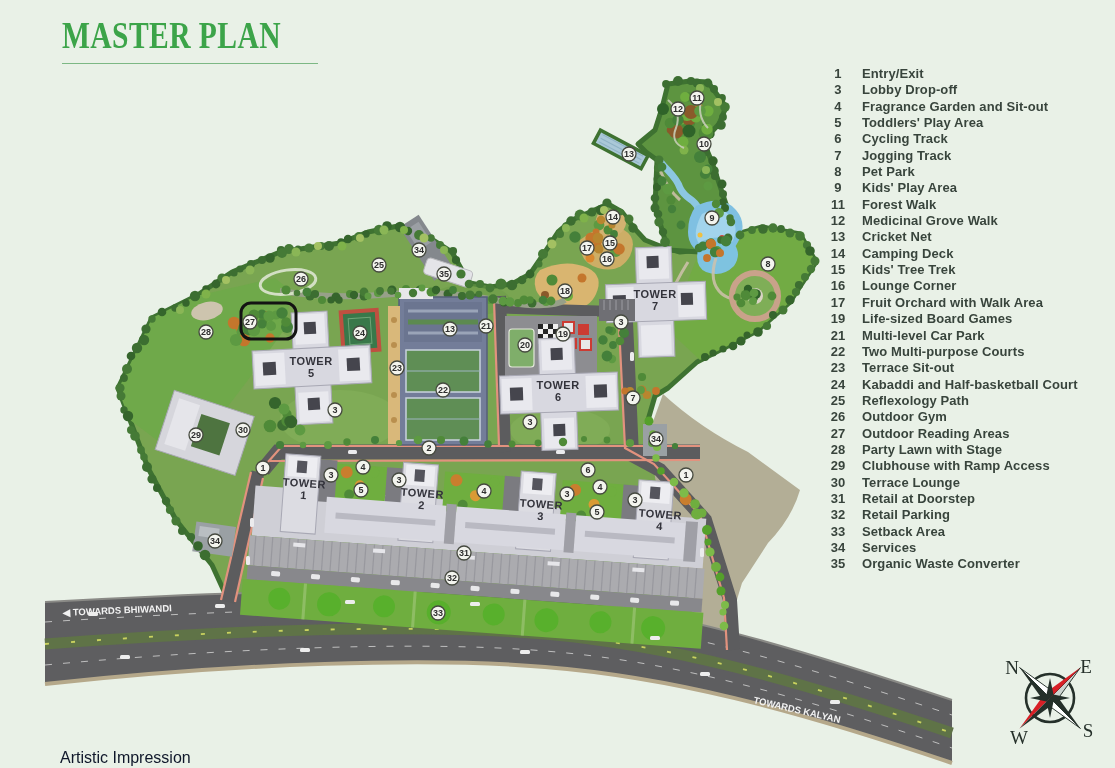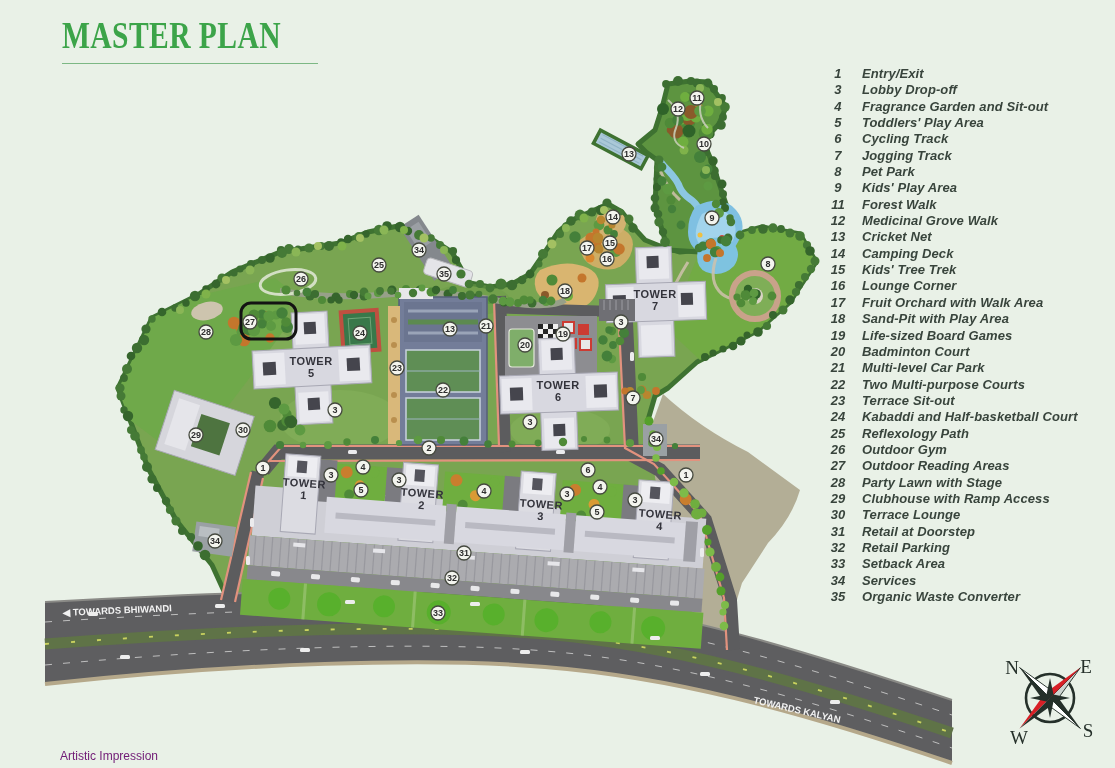--- a/index.html
+++ b/index.html
@@ -1,23 +1,23 @@
 <!DOCTYPE html>
 <html><head>
 <meta charset="utf-8">
 <style>
   html,body{margin:0;padding:0;}
   body{width:1115px;height:768px;overflow:hidden;background:#e9f1e7;font-family:"Liberation Sans",sans-serif;position:relative;}
   .title{position:absolute;left:62px;top:14px;font-family:"Liberation Serif",serif;font-weight:bold;font-size:37px;letter-spacing:0.5px;color:#3ca449;transform:scaleX(0.80);transform-origin:left top;}
   .titleline{position:absolute;left:62px;top:63px;width:256px;height:1.3px;background:#7cb884;}
   .legend{position:absolute;left:826px;top:66px;font-size:13px;font-weight:bold;color:#38443c;line-height:16.35px;letter-spacing:0.1px;}
-  .legend .row{white-space:nowrap;font-style:italic;}
+  .legend .row{white-space:nowrap;}
   .legend .n{display:inline-block;width:24px;text-align:center;}
   .legend .t{display:inline-block;margin-left:12px;}
-  .artistic{position:absolute;left:60px;top:749px;font-size:12px;color:#701a75;}
+  .artistic{position:absolute;left:60px;top:749px;font-size:16px;color:#0f172a;}
   #map{position:absolute;left:0;top:0;}
 </style>
 </head>
 <body>
 
 <svg id="map" width="1115" height="768" viewBox="0 0 1115 768">
 
   <rect x="0" y="0" width="1115" height="768" fill="#e9f1e7"></rect>
 
   <g>
@@ -1073,23 +1073,21 @@
 <div class="row"><span class="n">7</span><span class="t">Jogging Track</span></div>
 <div class="row"><span class="n">8</span><span class="t">Pet Park</span></div>
 <div class="row"><span class="n">9</span><span class="t">Kids' Play Area</span></div>
 <div class="row"><span class="n">11</span><span class="t">Forest Walk</span></div>
 <div class="row"><span class="n">12</span><span class="t">Medicinal Grove Walk</span></div>
 <div class="row"><span class="n">13</span><span class="t">Cricket Net</span></div>
 <div class="row"><span class="n">14</span><span class="t">Camping Deck</span></div>
 <div class="row"><span class="n">15</span><span class="t">Kids' Tree Trek</span></div>
 <div class="row"><span class="n">16</span><span class="t">Lounge Corner</span></div>
 <div class="row"><span class="n">17</span><span class="t">Fruit Orchard with Walk Area</span></div>
-<div class="row"><span class="n">18</span><span class="t">Sand-Pit with Play Area</span></div>
 <div class="row"><span class="n">19</span><span class="t">Life-sized Board Games</span></div>
-<div class="row"><span class="n">20</span><span class="t">Badminton Court</span></div>
 <div class="row"><span class="n">21</span><span class="t">Multi-level Car Park</span></div>
 <div class="row"><span class="n">22</span><span class="t">Two Multi-purpose Courts</span></div>
 <div class="row"><span class="n">23</span><span class="t">Terrace Sit-out</span></div>
 <div class="row"><span class="n">24</span><span class="t">Kabaddi and Half-basketball Court</span></div>
 <div class="row"><span class="n">25</span><span class="t">Reflexology Path</span></div>
 <div class="row"><span class="n">26</span><span class="t">Outdoor Gym</span></div>
 <div class="row"><span class="n">27</span><span class="t">Outdoor Reading Areas</span></div>
 <div class="row"><span class="n">28</span><span class="t">Party Lawn with Stage</span></div>
 <div class="row"><span class="n">29</span><span class="t">Clubhouse with Ramp Access</span></div>
 <div class="row"><span class="n">30</span><span class="t">Terrace Lounge</span></div>

